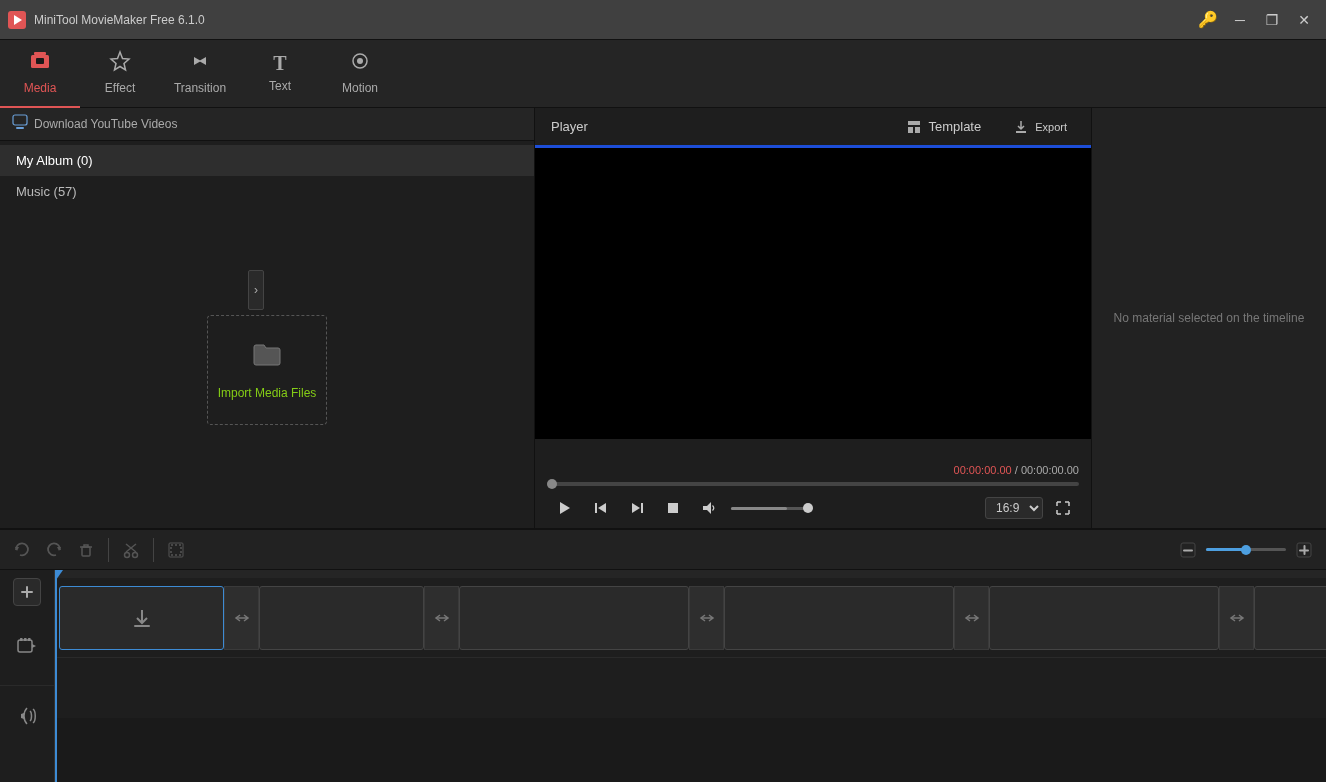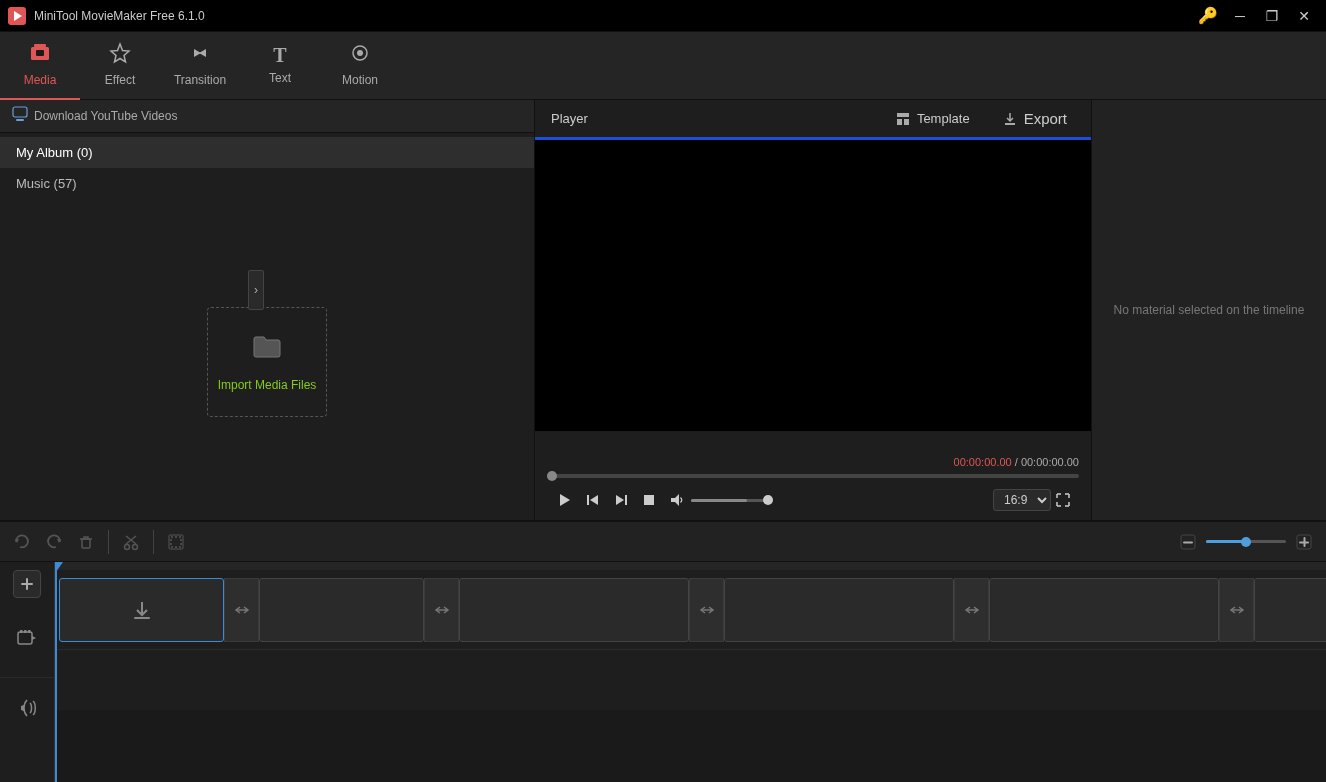--- a/index.html
+++ b/index.html
@@ -10,22 +10,22 @@
       width: 1326px;
       height: 782px;
       overflow: hidden;
       user-select: none;
     }
 
     
     #title-bar {
       display: flex;
       align-items: center;
-      background: #000000;
-      height: 32px;
+      background: #404040;
+      height: 40px;
       padding: 0 8px;
       border-bottom: 1px solid #111;
     }
     #app-logo {
       width: 18px;
       height: 18px;
       margin-right: 8px;
       flex-shrink: 0;
     }
     #app-title {
@@ -164,21 +164,21 @@
       font-size: 13px;
       color: #ccc;
       cursor: pointer;
       padding: 4px 8px;
       border-radius: 3px;
     }
     #export-btn {
       display: flex;
       align-items: center;
       gap: 6px;
-      font-size: 15px;
+      font-size: 11px;
       color: #ccc;
       cursor: pointer;
       padding: 4px 8px;
       border-radius: 3px;
     }
 
     #video-screen {
       background: #000;
       flex: 1;
       margin: 0;
@@ -211,21 +211,21 @@
       color: #e05555;
       float: right;
       margin-top: -18px;
     }
     #time-total { color: #aaa; }
 
     #controls-row {
       display: flex;
       align-items: center;
       padding: 2px 4px;
-      gap: 0;
+      gap: 8px;
     }
     .ctrl-btn {
       width: 28px;
       height: 28px;
       display: flex;
       align-items: center;
       justify-content: center;
       color: #ccc;
       font-size: 14px;
       cursor: pointer;

